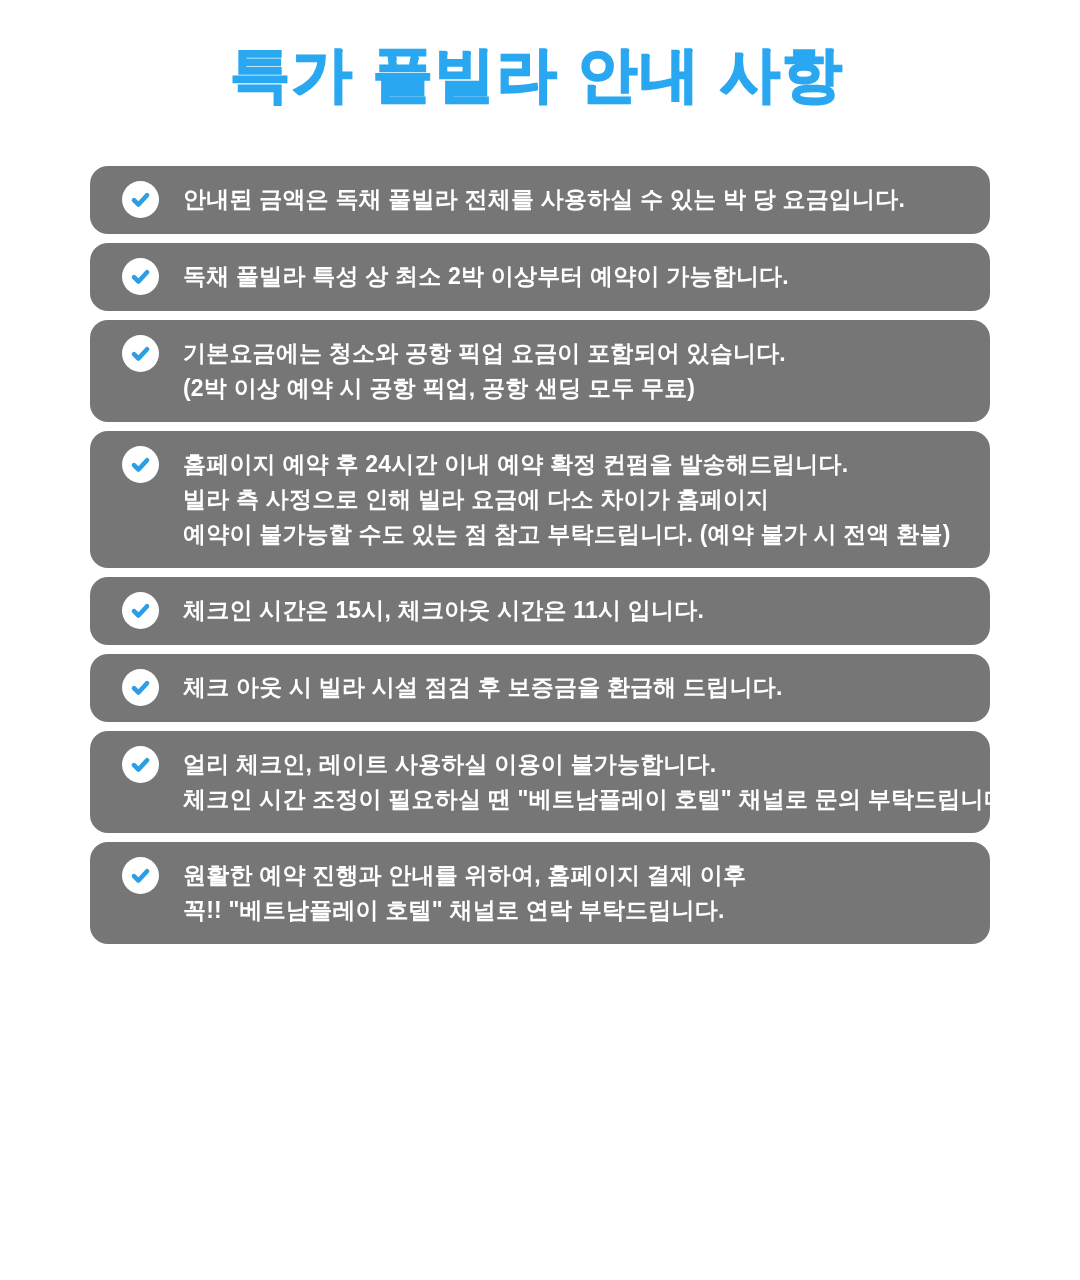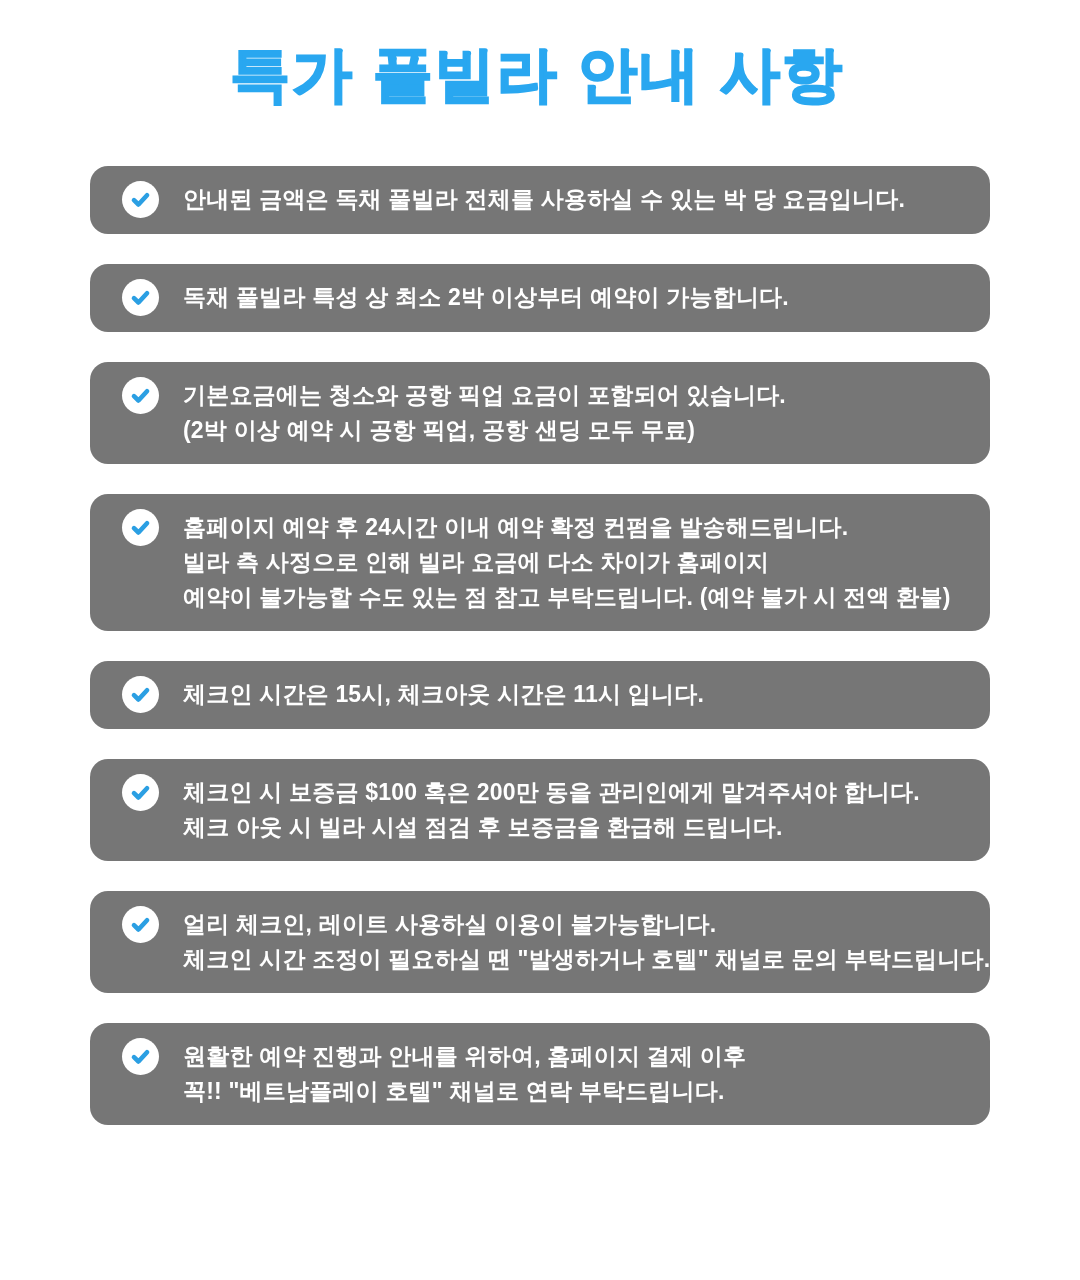--- a/index.html
+++ b/index.html
@@ -30,21 +30,21 @@
     font-size: 60px;
     line-height: 1.1;
     font-weight: 900;
     letter-spacing: 2px;
     -webkit-text-stroke: 2px var(--title-blue);
   }
   .notice-list {
     margin: 58px 90px 0 90px;
     display: flex;
     flex-direction: column;
-    gap: 30px;
+    gap: 9px;
   }
   .notice {
     background: var(--box-gray);
     border-radius: 18px;
     padding: 16px 28px 16px 32px;
     display: flex;
     align-items: flex-start;
     color: var(--text-white);
   }
   .check-circle {
@@ -141,35 +141,34 @@
         </div>
   </div>
 
   <div class="notice">
     <span class="check-circle">
       <svg viewBox="0 0 24 24" aria-hidden="true">
         <path d="M5.2 12.6 L9.9 17.2 L18.8 7.6" fill="none" stroke="currentColor" stroke-width="4.8" stroke-linecap="round" stroke-linejoin="round"></path>
       </svg>
     </span>
     <div class="notice-text">
-          <div class="notice-line">체크인 시 보증금 $100 혹은 200만 동을 관리인에게 맡겨주셔야 합니다.</div>
           <div class="notice-line">체크 아웃 시 빌라 시설 점검 후 보증금을 환급해 드립니다.</div>
         </div>
   </div>
 
 
   <div class="notice">
     <span class="check-circle">
       <svg viewBox="0 0 24 24" aria-hidden="true">
         <path d="M5.2 12.6 L9.9 17.2 L18.8 7.6" fill="none" stroke="currentColor" stroke-width="4.8" stroke-linecap="round" stroke-linejoin="round"></path>
       </svg>
     </span>
     <div class="notice-text">
           <div class="notice-line">얼리 체크인, 레이트 사용하실 이용이 불가능합니다.</div>
-          <div class="notice-line">체크인 시간 조정이 필요하실 땐 "발생하거나 호텔" 채널로 문의 부탁드립니다.</div>
+          <div class="notice-line">체크인 시간 조정이 필요하실 땐 "베트남플레이 호텔" 채널로 문의 부탁드립니다.</div>
         </div>
   </div>
 
   <div class="notice">
     <span class="check-circle">
       <svg viewBox="0 0 24 24" aria-hidden="true">
         <path d="M5.2 12.6 L9.9 17.2 L18.8 7.6" fill="none" stroke="currentColor" stroke-width="4.8" stroke-linecap="round" stroke-linejoin="round"></path>
       </svg>
     </span>
     <div class="notice-text">

